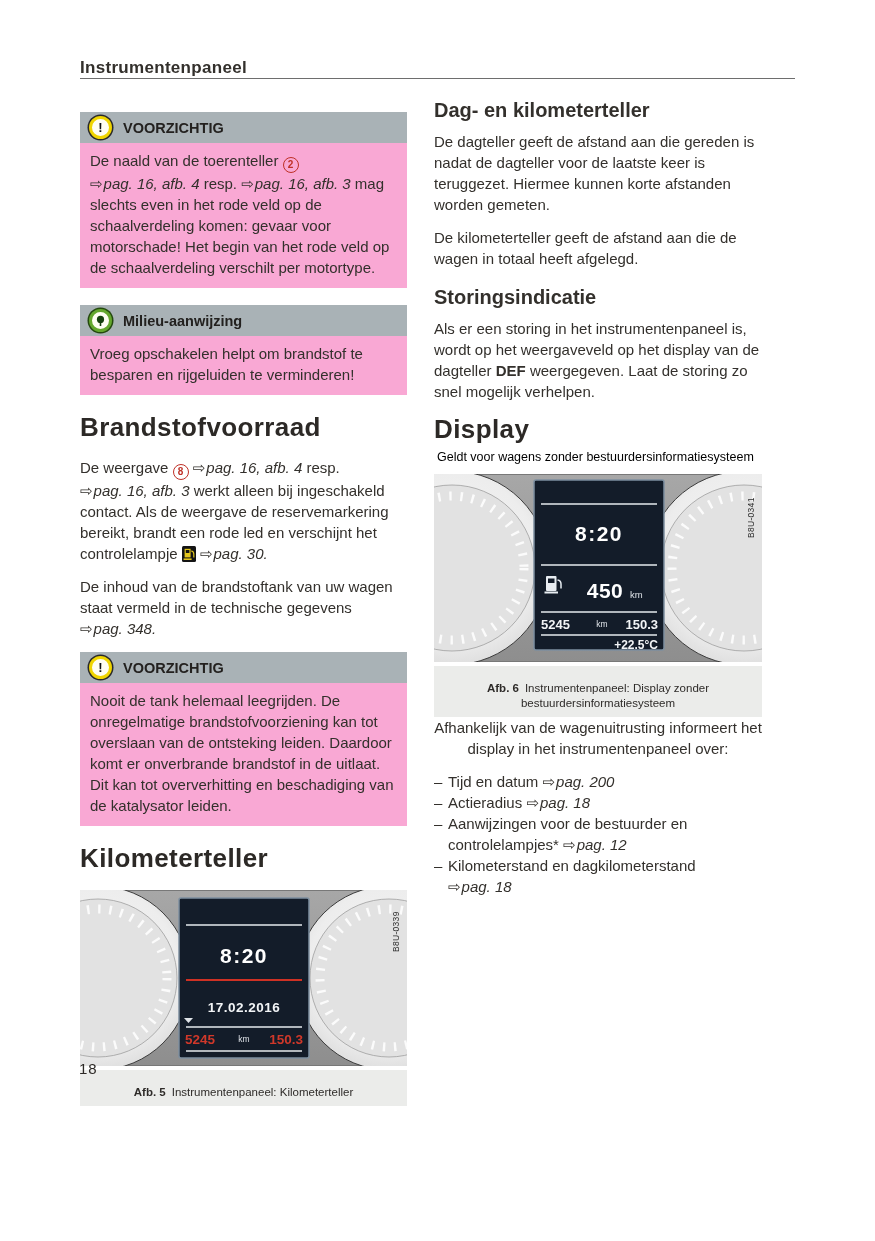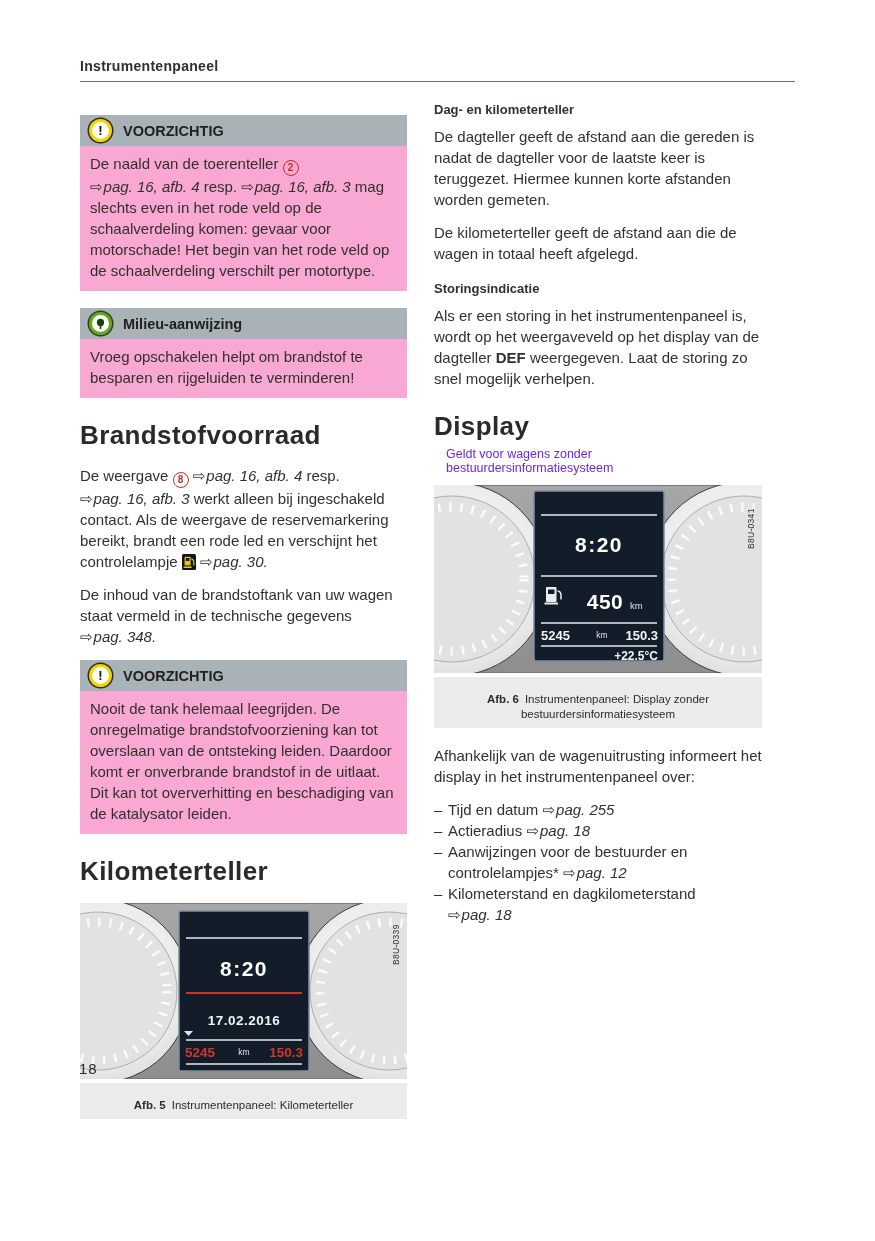--- a/index.html
+++ b/index.html
@@ -1,28 +1,28 @@
 <!DOCTYPE html>
 <html><head>
 <meta charset="utf-8">
 <style>
   html,body{margin:0;padding:0;background:#ffffff;}
   body{width:875px;height:1241px;font-family:"Liberation Sans",sans-serif;color:#33302c;position:relative;overflow:hidden;}
   .content{padding:58px 80px 0 80px;}
-  .doc-header{font-size:14px;font-weight:bold;letter-spacing:.3px;padding-bottom:7px;border-bottom:1.2px solid #6e6e6e;width:715px;}
+  .doc-header{font-size:17px;font-weight:bold;letter-spacing:.3px;border-bottom:1.2px solid #6e6e6e;width:715px;}
   .cols{display:flex;gap:27px;margin-top:20px;}
   .col-left{width:327px;flex:0 0 327px;}
   .col-right{width:328px;flex:0 0 328px;}
   p.para{font-size:15px;line-height:21px;margin:0 0 12px 0;}
   i{font-style:italic;}
   b{font-weight:bold;}
-  h1.sect{font-size:26px;font-weight:bold;letter-spacing:.4px;margin:22px 0 14px 0;color:#2c2926;}
-  h3.sub{font-size:13px;font-weight:bold;margin:0 0 9px 0;}
+  h1.sect{font-size:26px;font-weight:bold;letter-spacing:.4px;margin:12px 0 14px 0;color:#2c2926;}
+  h3.sub{font-size:20px;font-weight:bold;margin:0 0 9px 0;}
   h3.sub.spaced{margin-top:17px;}
-  .subtitle{font-size:12.5px;color:#6d28d9;margin:-9px 0 10px 12px;}
+  .subtitle{font-size:12.5px;color:#000000;margin:-9px 0 10px 3px;}
   
   .notebox{margin:13px 0 17px 0;}
   .notebox-head{background:#a9b2b6;display:flex;align-items:center;gap:11px;padding:4px 9px;min-height:21px;}
   .notebox-title{font-size:14.5px;font-weight:bold;color:#23211f;}
   .notebox-body{background:#f9a8d4;padding:7px 10px 10px 10px;font-size:15px;line-height:21px;}
   .sign{width:17px;height:17px;border-radius:50%;background:#fffef2;display:flex;align-items:center;justify-content:center;flex:0 0 17px;}
   .sign.warn{border:3px solid #f0d500;box-shadow:0 0 0 1.5px #2a2a2a;font-weight:bold;font-size:13px;color:#111;line-height:1;}
   .sign.eco{border:3px solid #64a72d;box-shadow:0 0 0 1.5px #24490f;}
   
   .circ{display:inline-block;width:14px;height:14px;border:1.4px solid #bf3026;border-radius:50%;color:#bf3026;font-size:10px;font-weight:bold;line-height:14px;text-align:center;vertical-align:-2px;}
@@ -201,24 +201,24 @@
             <text class="t-num-w" x="224" y="155" text-anchor="end">150.3</text>
             <line x1="107" y1="161" x2="223" y2="161" stroke="#e6eaee" stroke-width="1.4"></line>
             <text class="t-temp" x="224" y="175" text-anchor="end">+22.5°C</text>
           </g>
         </svg>
         <div class="figcaption">
           <span class="lbl">Afb. 6</span><span>Instrumentenpaneel: Display zonder bestuurdersinformatiesysteem</span>
         </div>
       </div>
 
-      <p class="para" style="margin-top:17px;">Afhankelijk van de wagenuitrusting informeert het display in het instrumentenpaneel over:</p>
+      <p class="para" style="text-align:center;">Afhankelijk van de wagenuitrusting informeert het display in het instrumentenpaneel over:</p>
 
       <div>
-        <div class="dash-item"><span class="dash">–</span><span>Tijd en datum <span class="xref"><span class="arrow">⇨</span><i>pag. 255</i></span></span></div>
+        <div class="dash-item"><span class="dash">–</span><span>Tijd en datum <span class="xref"><span class="arrow">⇨</span><i>pag. 200</i></span></span></div>
         <div class="dash-item"><span class="dash">–</span><span>Actieradius <span class="xref"><span class="arrow">⇨</span><i>pag. 18</i></span></span></div>
         <div class="dash-item"><span class="dash">–</span><span>Aanwijzingen voor de bestuurder en controlelampjes* <span class="xref"><span class="arrow">⇨</span><i>pag. 12</i></span></span></div>
         <div class="dash-item"><span class="dash">–</span><span>Kilometerstand en dagkilometerstand <span class="xref"><span class="arrow">⇨</span><i>pag. 18</i></span></span></div>
       </div>
     </div>
   </div>
 </div>
 
 <div class="pagenum">18</div>
 

